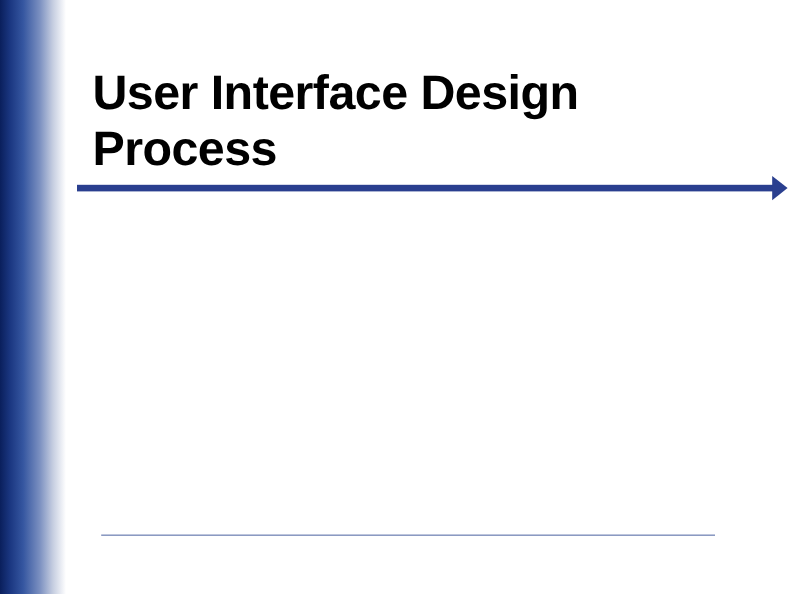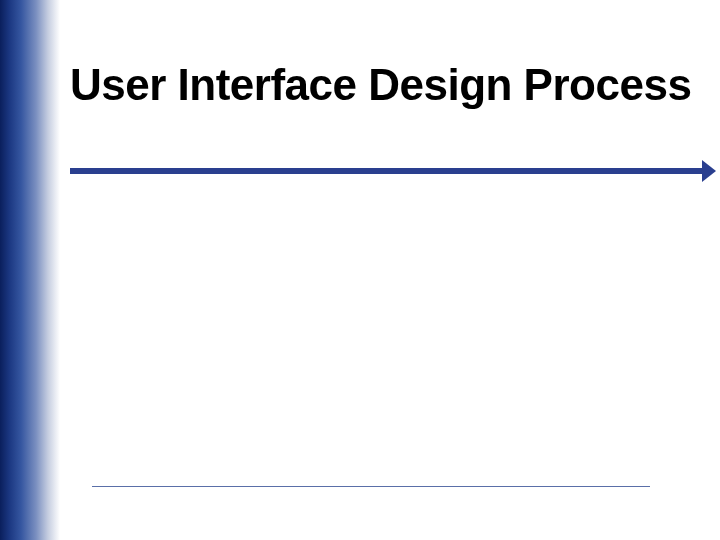--- a/index.html
+++ b/index.html
@@ -18,21 +18,21 @@
     .sidebar-gradient {
       position: absolute;
       left: 0;
       top: 0;
       width: 60px;
       height: 540px;
       background: linear-gradient(to right, #0a1f5c 0%, #1a3680 15%, #3556a0 35%, #7a8fc0 60%, #c5cde0 80%, #ffffff 100%);
     }
     .content-area {
       position: absolute;
-      left: 70px;
+      left: 84px;
       top: 60px;
       right: 20px;
     }
     .slide-title {
       font-size: 44px;
       font-weight: bold;
       color: #000000;
       line-height: 1.15;
       letter-spacing: -0.5px;
     }

